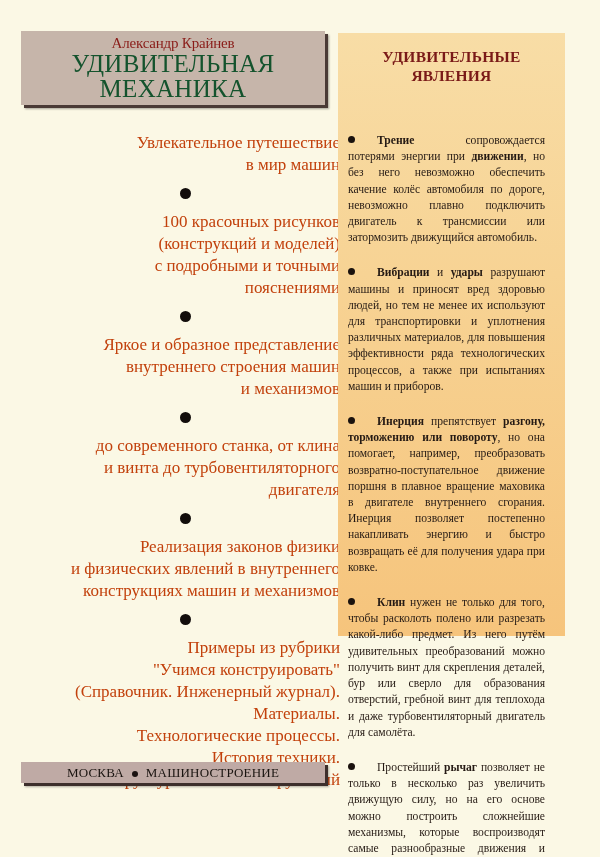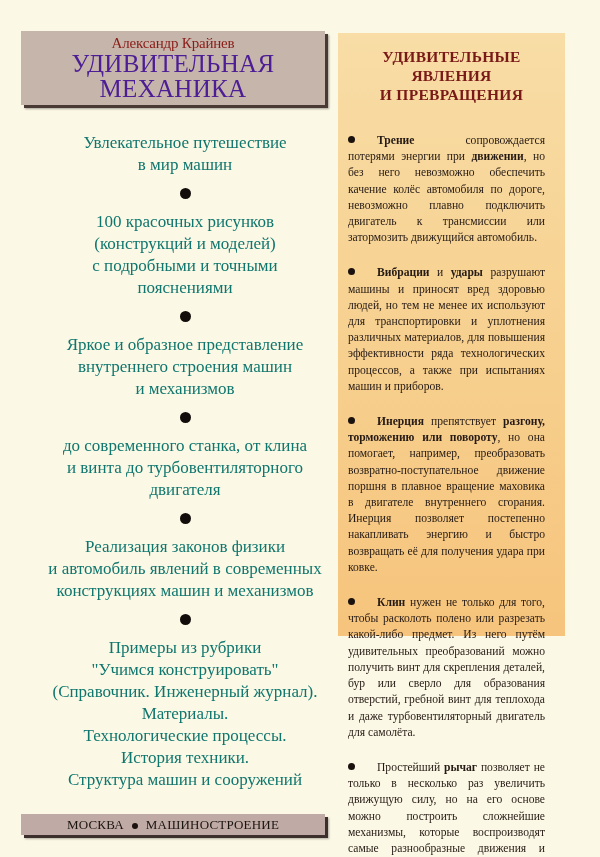--- a/index.html
+++ b/index.html
@@ -14,33 +14,33 @@
       background: #c6b5aa;
       box-shadow: 3px 3px 0 #4a3a36, 4px 4px 2px rgba(0,0,0,0.35);
       text-align: center;
     }
     .author {
       position: absolute; top: 4px; left: 0; right: 0;
       font-size: 15px; color: #8a1c18; letter-spacing: -0.2px;
     }
     .book-title {
       position: absolute; top: 20px; left: 0; right: 0;
-      font-size: 25px; line-height: 25px; color: #4c1d95; letter-spacing: 0.3px;
+      font-size: 25px; line-height: 25px; color: #14532d; letter-spacing: 0.3px;
     }
     .left-col {
       position: absolute; left: 30px; width: 310px; top: 132px;
-      text-align: center; font-size: 17px; line-height: 22px; color: #0f766e;
+      text-align: right; font-size: 17px; line-height: 22px; color: #c2410c;
     }
     .left-col .feature { margin: 0; }
     .left-col .dot {
       width: 11px; height: 11px; border-radius: 50%; background: #120d0b;
       margin: 12px auto 12px auto;
     }
     .footer-box {
-      position: absolute; left: 21px; top: 814px; width: 304px; height: 21px;
+      position: absolute; left: 21px; top: 762px; width: 304px; height: 21px;
       background: #bfaaa5;
       box-shadow: 3px 3px 0 #3d2f2c, 4px 4px 2px rgba(0,0,0,0.3);
       font-size: 13px; line-height: 22px; text-align: center; letter-spacing: 0.2px;
     }
     .footer-box .sep { display: inline-block; width: 6px; height: 6px; border-radius: 50%; background: #1a1210; vertical-align: middle; margin: 0 8px; }
     .panel {
       position: absolute; left: 338px; top: 33px; width: 227px; height: 603px;
       background: linear-gradient(180deg, #f8dda6 0%, #f7d394 40%, #f6c47c 100%);
     }
     .panel-title {
@@ -89,21 +89,21 @@
   </div>
   <div class="dot"></div>
   <div class="feature">
     <div>до современного станка, от клина</div>
     <div>и винта до турбовентиляторного</div>
     <div>двигателя</div>
   </div>
   <div class="dot"></div>
   <div class="feature">
     <div>Реализация законов физики</div>
-    <div>и автомобиль явлений в современных</div>
+    <div>и физических явлений в внутреннего</div>
     <div>конструкциях машин и механизмов</div>
   </div>
   <div class="dot"></div>
   <div class="feature">
     <div>Примеры из рубрики</div>
     <div>"Учимся конструировать"</div>
     <div>(Справочник. Инженерный журнал).</div>
     <div>Материалы.</div>
     <div>Технологические процессы.</div>
     <div>История техники.</div>
@@ -112,21 +112,20 @@
 </div>
 
 <div class="footer-box">
   <span>МОСКВА</span><span class="sep"></span><span>МАШИНОСТРОЕНИЕ</span>
 </div>
 
 <div class="panel">
   <div class="panel-title">
     <div>УДИВИТЕЛЬНЫЕ</div>
     <div>ЯВЛЕНИЯ</div>
-    <div>И ПРЕВРАЩЕНИЯ</div>
   </div>
   <div class="facts">
     <p class="fact"><span class="bullet"></span><b>Трение</b><span> сопровождается потерями энергии при </span><b>движении</b><span>, но без него невозможно обеспечить качение колёс автомобиля по дороге, невозможно плавно подключить двигатель к трансмиссии или затормозить движущийся автомобиль.</span></p>
     <p class="fact"><span class="bullet"></span><b>Вибрации</b><span> и </span><b>удары</b><span> разрушают машины и приносят вред здоровью людей, но тем не менее их используют для транспортировки и уплотнения различных материалов, для повышения эффективности ряда технологических процессов, а также при испытаниях машин и приборов.</span></p>
     <p class="fact"><span class="bullet"></span><b>Инерция</b><span> препятствует </span><b>разгону, торможению или повороту</b><span>, но она помогает, например, преобразовать возвратно-поступательное движение поршня в плавное вращение маховика в двигателе внутреннего сгорания. Инерция позволяет постепенно накапливать энергию и быстро возвращать её для получения удара при ковке.</span></p>
     <p class="fact"><span class="bullet"></span><b>Клин</b><span> нужен не только для того, чтобы расколоть полено или разрезать какой-либо предмет. Из него путём удивительных преобразований можно получить винт для скрепления деталей, бур или сверло для образования отверстий, гребной винт для теплохода и даже турбовентиляторный двигатель для самолёта.</span><b></b><span></span></p>
     <p class="fact"><span class="bullet"></span><b></b><span>Простейший </span><b>рычаг</b><span> позволяет не только в несколько раз увеличить движущую силу, но на его основе можно построить сложнейшие механизмы, которые воспроизводят самые разнообразные движения и силы.</span></p>
   </div>
 </div>
 

